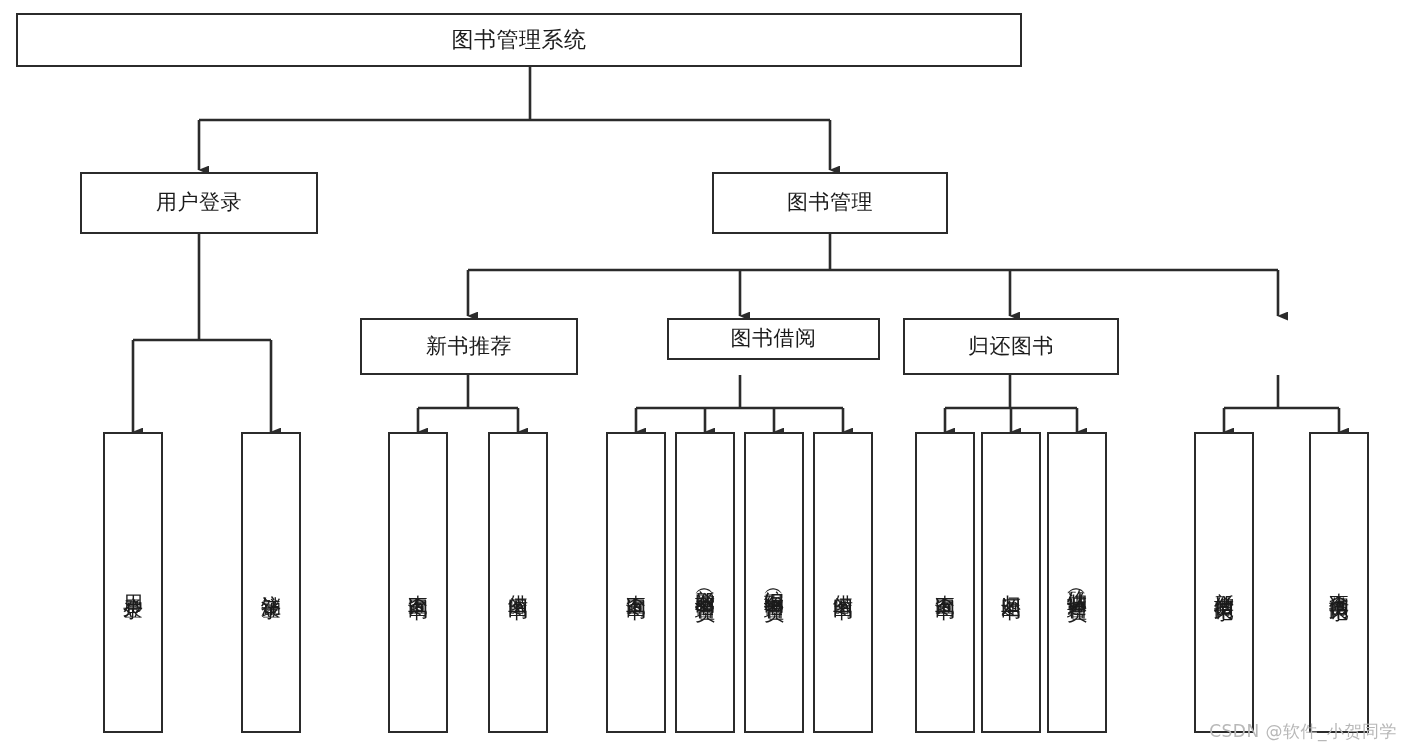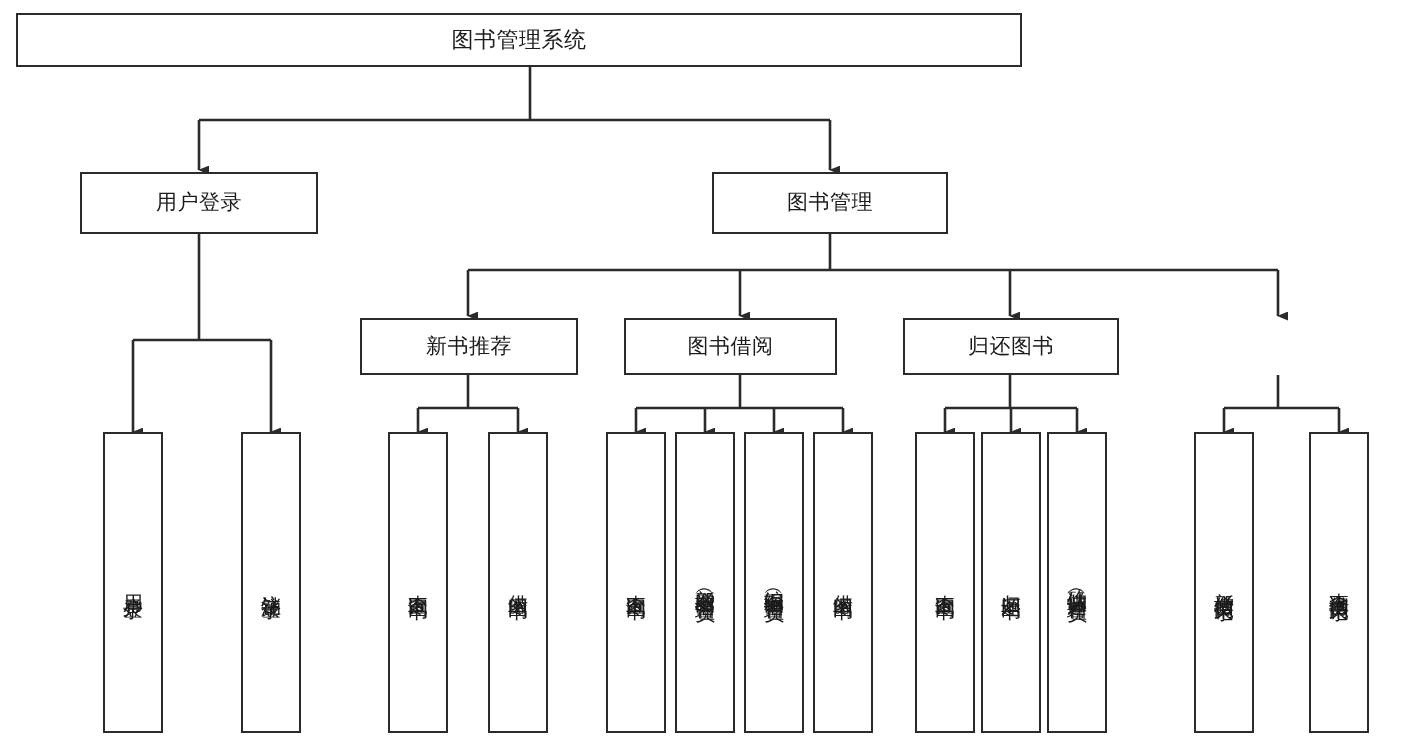--- a/index.html
+++ b/index.html
@@ -134,21 +134,21 @@
   <div class="node horiz" style="left:80px; top:172px; width:238px; height:62px;">
     <span>用户登录</span>
   </div>
   <div class="node horiz" style="left:712px; top:172px; width:236px; height:62px;">
     <span>图书管理</span>
   </div>
 
   <div class="node horiz" style="left:360px; top:318px; width:218px; height:57px;">
     <span>新书推荐</span>
   </div>
-  <div class="node horiz" style="left:624px; top:318px; width:213px; height:57px;">
+  <div class="node horiz" style="left:667px; top:318px; width:213px; height:42px;">
     <span>图书借阅</span>
   </div>
   <div class="node horiz" style="left:903px; top:318px; width:216px; height:57px;">
     <span>归还图书</span>
   </div>
 
   <div class="node leaf" style="left:103px; top:432px; width:60px; height:301px;">
     <span class="vtext">用户登录</span>
   </div>
   <div class="node leaf" style="left:241px; top:432px; width:60px; height:301px;">
@@ -185,14 +185,15 @@
     <span class="vtext">确认归还（管理员）</span>
   </div>
 
   <div class="node leaf" style="left:1194px; top:432px; width:60px; height:301px;">
     <span class="vtext">新增借阅记录</span>
   </div>
   <div class="node leaf" style="left:1309px; top:432px; width:60px; height:301px;">
     <span class="vtext">查询借阅记录</span>
   </div>
 
+  <div class="watermark">CSDN @软件_小贺同学</div>
 
 </div>
 
 </body></html>

